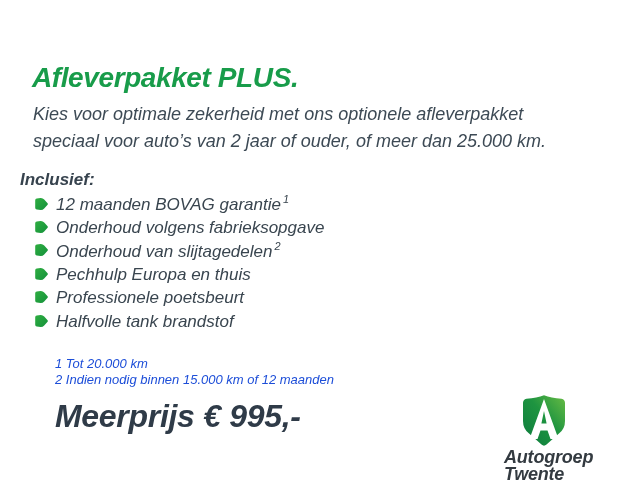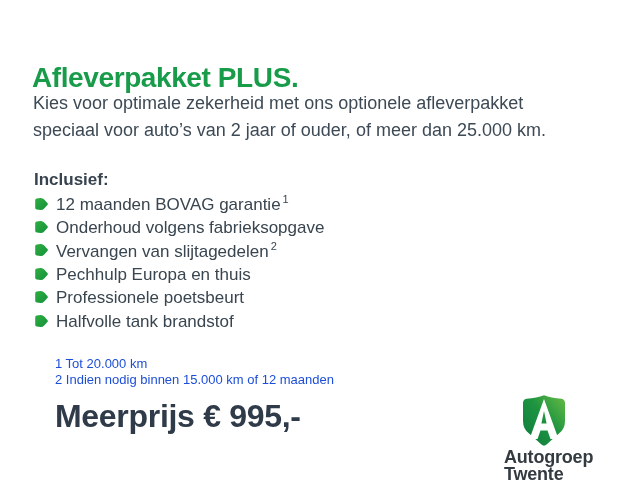--- a/index.html
+++ b/index.html
@@ -5,46 +5,47 @@
   * { margin: 0; padding: 0; box-sizing: border-box; }
   html, body { background: #ffffff; }
   body { font-family: "Liberation Sans", "DejaVu Sans", sans-serif; }
 
   .canvas {
     position: relative;
     width: 640px;
     height: 480px;
     background: #ffffff;
     overflow: hidden;
+    font-style: italic;
   }
 
   .page-title {
     position: absolute;
     left: 32px;
     top: 62px;
     font-size: 28px;
     font-weight: bold;
     letter-spacing: -0.4px;
     color: #189C4A;
     white-space: nowrap;
   }
 
   .intro {
     position: absolute;
     left: 33px;
-    top: 90px;
+    top: 101px;
     font-size: 18px;
     line-height: 27px;
     color: #3D4A55;
   }
   .intro .line { white-space: nowrap; }
 
   .inclusief-label {
     position: absolute;
-    left: 34px;
+    left: 20px;
     top: 170px;
     font-size: 17px;
     font-weight: bold;
     color: #37434E;
   }
 
   .benefit-list {
     position: absolute;
     left: 33px;
     top: 192px;
@@ -162,21 +163,21 @@
           </svg>
       </span>
       <span class="item-text"><span>Onderhoud volgens fabrieksopgave</span><sup></sup></span>
     </li>
     <li>
       <span class="bullet">
         <svg viewBox="0 0 16 14" width="16" height="14">
             <path d="M2.2,3.2 Q2.2,1.6 3.8,1.4 L7.6,1 Q9.8,0.9 11.2,2.6 L14.6,6.3 Q15.2,7 14.6,7.7 L11.2,11.4 Q9.8,13.1 7.6,13 L3.8,12.6 Q2.2,12.4 2.2,10.8 Z" fill="url(#bulletGrad)"></path>
           </svg>
       </span>
-      <span class="item-text"><span>Vervangen van slijtagedelen</span><sup>2</sup></span>
+      <span class="item-text"><span>Onderhoud van slijtagedelen</span><sup>2</sup></span>
     </li>
     <li>
       <span class="bullet">
         <svg viewBox="0 0 16 14" width="16" height="14">
             <path d="M2.2,3.2 Q2.2,1.6 3.8,1.4 L7.6,1 Q9.8,0.9 11.2,2.6 L14.6,6.3 Q15.2,7 14.6,7.7 L11.2,11.4 Q9.8,13.1 7.6,13 L3.8,12.6 Q2.2,12.4 2.2,10.8 Z" fill="url(#bulletGrad)"></path>
           </svg>
       </span>
       <span class="item-text"><span>Pechhulp Europa en thuis</span><sup></sup></span>
     </li>
     <li>

